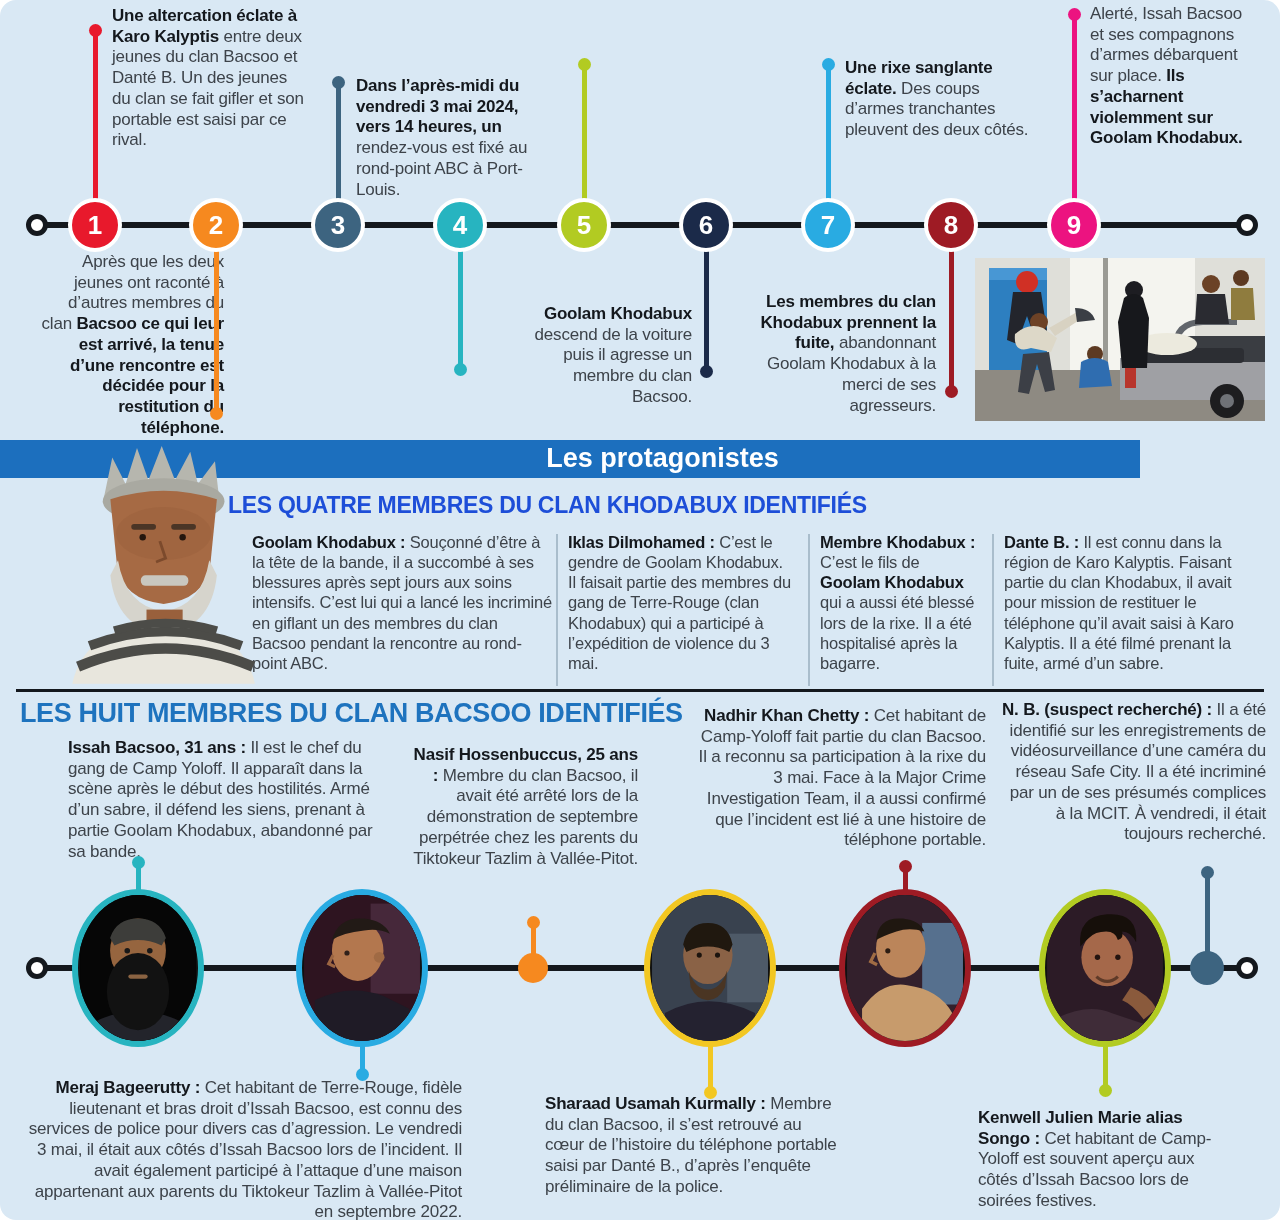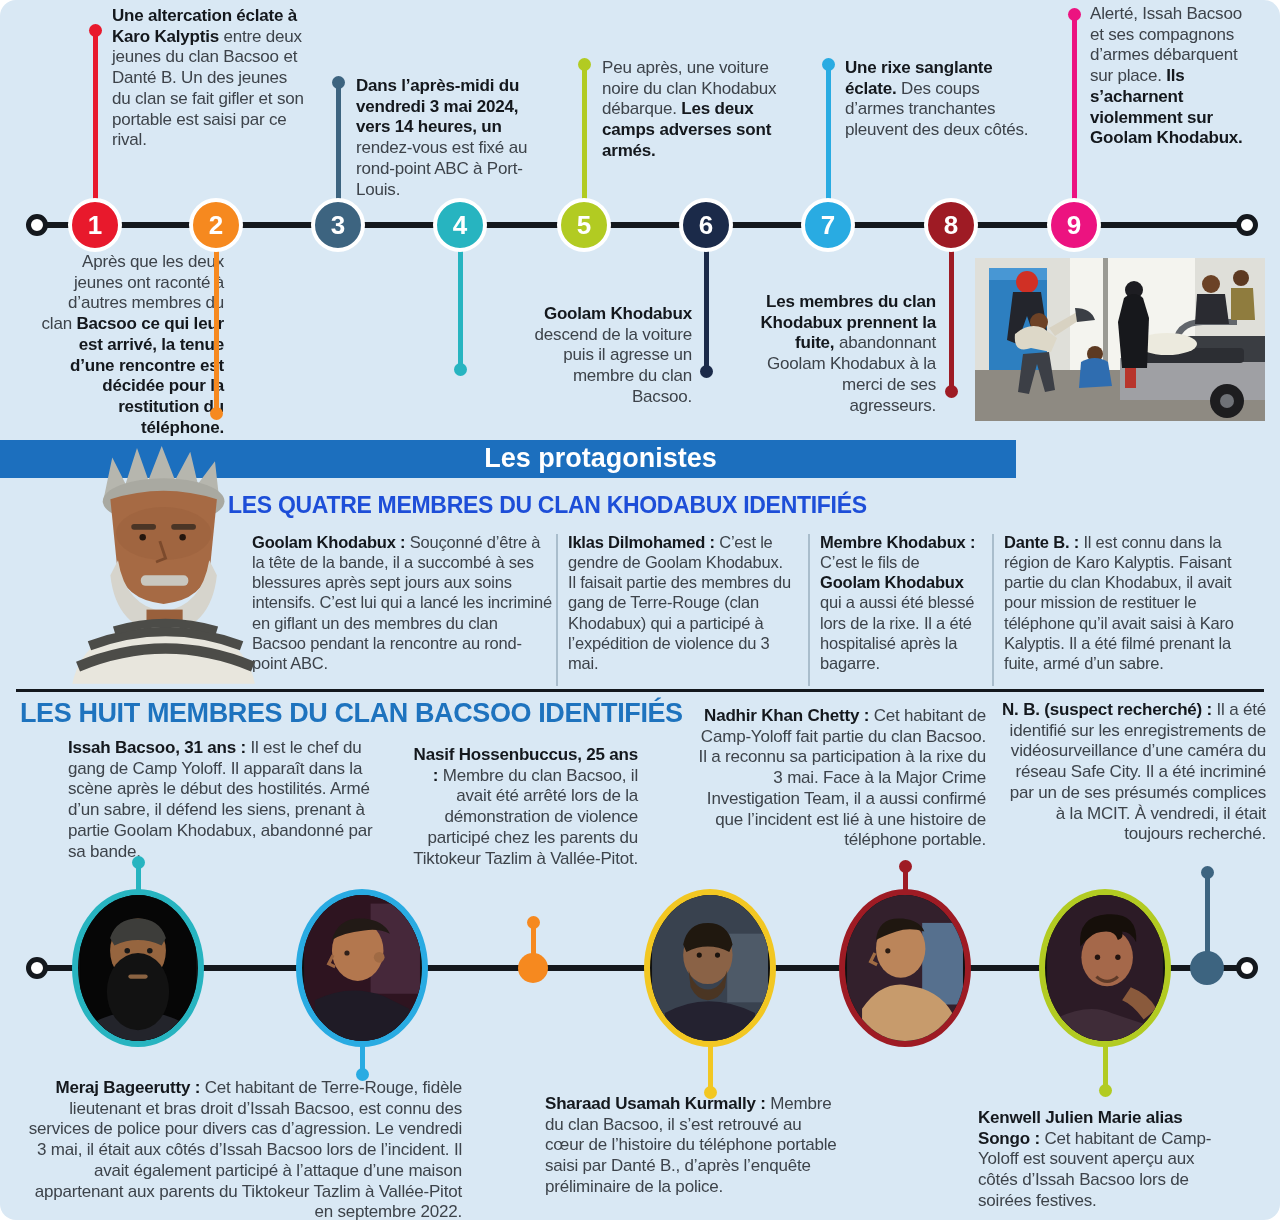--- a/index.html
+++ b/index.html
@@ -7,21 +7,21 @@
   .txt{position:absolute;font-size:17px;line-height:1.22;color:#3d434a;letter-spacing:-0.2px;}
   .txt .b{font-weight:700;color:#14181d;}
   .txt.small{font-size:16.5px;}
   .ralign{text-align:right;}
   .tl-line{position:absolute;height:6px;background:#14181d;border-radius:3px;z-index:1;}
   .ring{position:absolute;width:22px;height:22px;box-sizing:border-box;border:5px solid #14181d;border-radius:50%;background:#fff;z-index:2;}
   .node{position:absolute;width:54px;height:54px;box-sizing:border-box;border:4px solid #fff;border-radius:50%;color:#fff;font-weight:700;font-size:26px;display:flex;align-items:center;justify-content:center;z-index:3;}
   .mini-node{position:absolute;border-radius:50%;z-index:3;}
   .stem{position:absolute;width:5px;border-radius:3px;z-index:1;}
   .dot{position:absolute;width:13px;height:13px;border-radius:50%;z-index:2;}
-  .banner{position:absolute;left:0;top:440px;width:1016px;height:38px;background:#1c6fbe;z-index:4;}
+  .banner{position:absolute;left:0;top:440px;width:1140px;height:38px;background:#1c6fbe;z-index:4;}
   .banner-label{position:absolute;left:0;top:3px;width:100%;text-align:center;text-indent:185px;color:#ffffff;font-size:27px;font-weight:700;}
   .h-red{position:absolute;left:228px;top:492px;font-size:23px;font-weight:700;color:#1d4ed8;letter-spacing:-0.3px;z-index:5;}
   .h-blue{position:absolute;left:20px;top:698px;font-size:27px;font-weight:700;color:#1e73be;letter-spacing:-0.4px;}
   .rule{position:absolute;left:16px;top:689px;width:1248px;height:3px;background:#14181d;}
   .vdiv{position:absolute;width:2px;background:#a9bdcc;top:534px;height:152px;}
   .photo{position:absolute;width:132px;height:158px;box-sizing:border-box;border:6px solid;border-radius:50%;overflow:hidden;z-index:4;background:#111;}
   .photo svg{display:block;}
   .scene{position:absolute;left:975px;top:258px;width:290px;height:163px;z-index:2;overflow:hidden;}
   .portrait{position:absolute;left:40px;top:436px;width:252px;height:254px;z-index:6;}
 </style>
@@ -59,21 +59,20 @@
   <div class="dot" style="left:454px;top:363px;background:#27b4c0;"></div>
   <div class="node" style="left:433px;top:198px;background:#27b4c0;">
       <span>4</span>
     </div>
 
   <div class="stem" style="left:582px;top:64px;height:142px;background:#b2cb22;"></div>
   <div class="dot" style="left:578px;top:58px;background:#b2cb22;"></div>
   <div class="node" style="left:557px;top:198px;background:#b2cb22;">
       <span>5</span>
     </div>
-  <div class="txt" style="left:602px;top:58px;width:192px;"><span>Peu après, une voiture noire du clan Khodabux débarque. </span><span class="b">Les deux camps adverses sont armés.</span></div>
 
   <div class="stem" style="left:704px;top:245px;height:126px;background:#1b2a49;"></div>
   <div class="dot" style="left:700px;top:365px;background:#1b2a49;"></div>
   <div class="node" style="left:679px;top:198px;background:#1b2a49;">
       <span>6</span>
     </div>
   <div class="txt ralign" style="left:518px;top:304px;width:174px;"><span class="b">Goolam Khodabux</span><span> descend de la voiture puis il agresse un membre du clan Bacsoo.</span></div>
 
   <div class="stem" style="left:826px;top:64px;height:142px;background:#29abe2;"></div>
   <div class="dot" style="left:822px;top:58px;background:#29abe2;"></div>
@@ -168,21 +167,21 @@
   <div class="txt small" style="left:568px;top:532px;width:226px;"><span class="b">Iklas Dilmohamed : </span><span>C’est le gendre de Goolam Khodabux. Il faisait partie des membres du gang de Terre-Rouge (clan Khodabux) qui a participé à l’expédition de violence du 3 mai.</span></div>
   <div class="vdiv" style="left:808px;"></div>
   <div class="txt small" style="left:820px;top:532px;width:162px;"><span class="b">Membre Khodabux : </span><span>C’est le fils de </span><span class="b">Goolam Khodabux</span><span> qui a aussi été blessé lors de la rixe. Il a été hospitalisé après la bagarre.</span></div>
   <div class="vdiv" style="left:992px;"></div>
   <div class="txt small" style="left:1004px;top:532px;width:250px;"><span class="b">Dante B. : </span><span>Il est connu dans la région de Karo Kalyptis. Faisant partie du clan Khodabux, il avait pour mission de restituer le téléphone qu’il avait saisi à Karo Kalyptis. Il a été filmé prenant la fuite, armé d’un sabre.</span></div>
 
   <div class="rule"></div>
   <div class="h-blue">LES HUIT MEMBRES DU CLAN BACSOO IDENTIFIÉS</div>
 
   <div class="txt" style="left:68px;top:738px;width:318px;"><span class="b">Issah Bacsoo, 31 ans : </span><span>Il est le chef du gang de Camp Yoloff. Il apparaît dans la scène après le début des hostilités. Armé d’un sabre, il défend les siens, prenant à partie Goolam Khodabux, abandonné par sa bande.</span></div>
-  <div class="txt ralign" style="left:408px;top:745px;width:230px;"><span class="b">Nasif Hossenbuccus, 25 ans : </span><span>Membre du clan Bacsoo, il avait été arrêté lors de la démonstration de violence participé chez les parents du Tiktokeur Tazlim à Vallée-Pitot.</span></div>
+  <div class="txt ralign" style="left:408px;top:745px;width:230px;"><span class="b">Nasif Hossenbuccus, 25 ans : </span><span>Membre du clan Bacsoo, il avait été arrêté lors de la démonstration de septembre perpétrée chez les parents du Tiktokeur Tazlim à Vallée-Pitot.</span></div>
   <div class="txt ralign" style="left:690px;top:706px;width:296px;"><span class="b">Nadhir Khan Chetty : </span><span>Cet habitant de Camp-Yoloff fait partie du clan Bacsoo. Il a reconnu sa participation à la rixe du 3 mai. Face à la Major Crime Investigation Team, il a aussi confirmé que l’incident est lié à une histoire de téléphone portable.</span></div>
   <div class="txt ralign" style="left:1002px;top:700px;width:264px;"><span class="b">N. B. (suspect recherché) : </span><span>Il a été identifié sur les enregistrements de vidéosurveillance d’une caméra du réseau Safe City. Il a été incriminé par un de ses présumés complices à la MCIT. À vendredi, il était toujours recherché.</span></div>
 
   <div class="tl-line" style="left:37px;top:965px;width:1210px;"></div>
   <div class="ring" style="left:26px;top:957px;"></div>
   <div class="ring" style="left:1236px;top:957px;"></div>
 
   <div class="stem" style="left:136px;top:864px;height:30px;background:#27b4c0;"></div>
   <div class="dot" style="left:132px;top:856px;background:#27b4c0;"></div>
   <div class="photo" style="left:72px;top:889px;border-color:#27b4c0;">

